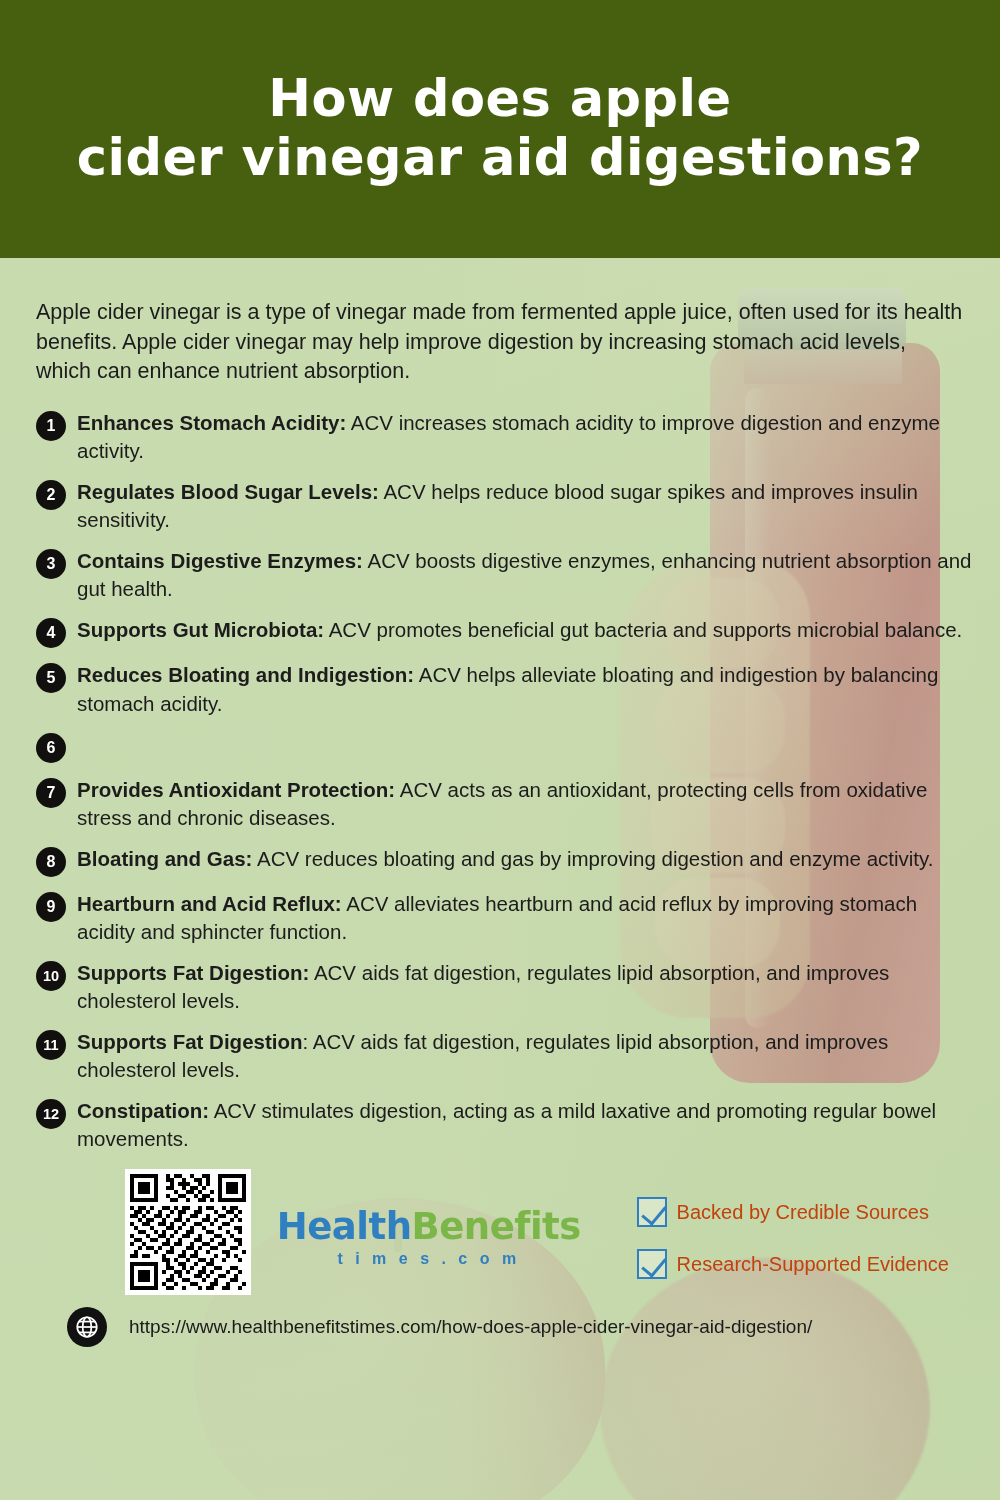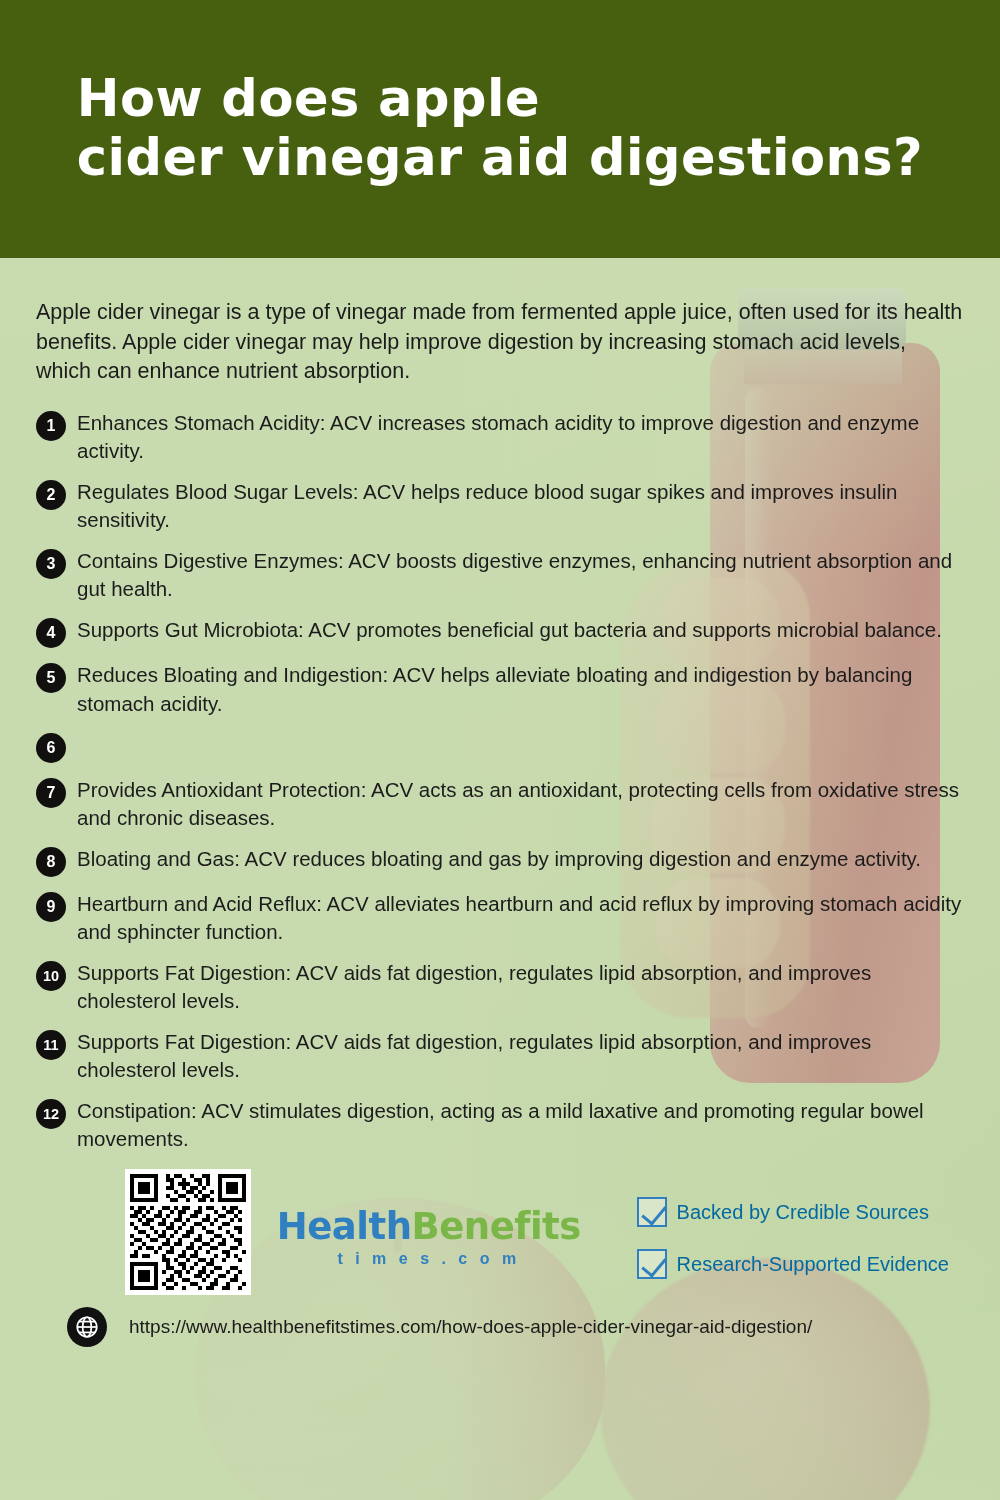--- a/index.html
+++ b/index.html
@@ -117,21 +117,21 @@
     background: #466010;
     display: flex;
     align-items: center;
     justify-content: center;
     padding: 0 20px;
   }
   .header h1 {
     color: #ffffff;
     font-size: 51px;
     line-height: 1.15;
-    text-align: left;
+    text-align: center;
     font-weight: 700;
     letter-spacing: .5px;
     font-family: "DejaVu Sans", sans-serif;
   }
   .header h1 .l2 { display: block; white-space: nowrap; }
 
   
   .content {
     position: relative; z-index: 2;
     padding: 40px 28px 0 36px;
@@ -163,21 +163,21 @@
     margin-right: 11px;
     margin-top: 2px;
   }
   .num.small { font-size: 14.5px; }
   .txt {
     font-size: 20.5px;
     line-height: 1.37;
     color: #1c1c1c;
     max-width: 905px;
   }
-  .txt b { font-weight: 400; text-align: center; }
+  .txt b { font-weight: 700; text-align: center; }
 
   
   .footer {
     position: relative; z-index: 2;
     margin-top: 16px;
     padding: 0 47px;
     height: 230px;
   }
   .footer-row {
     display: flex;
@@ -232,21 +232,21 @@
     content: "";
     position: absolute;
     left: 8px; top: 2px;
     width: 11px; height: 20px;
     border: solid #2f7fc1;
     border-width: 0 3.5px 3.5px 0;
     transform: rotate(40deg);
   }
   .check-label {
     font-size: 20px;
-    color: #0369a1;
+    color: #c2410c;
   }
 
   .url-row {
     display: flex;
     align-items: center;
     margin-top: 6px;
     padding-left: 20px;
   }
   .globe {
     width: 40px; height: 40px;

